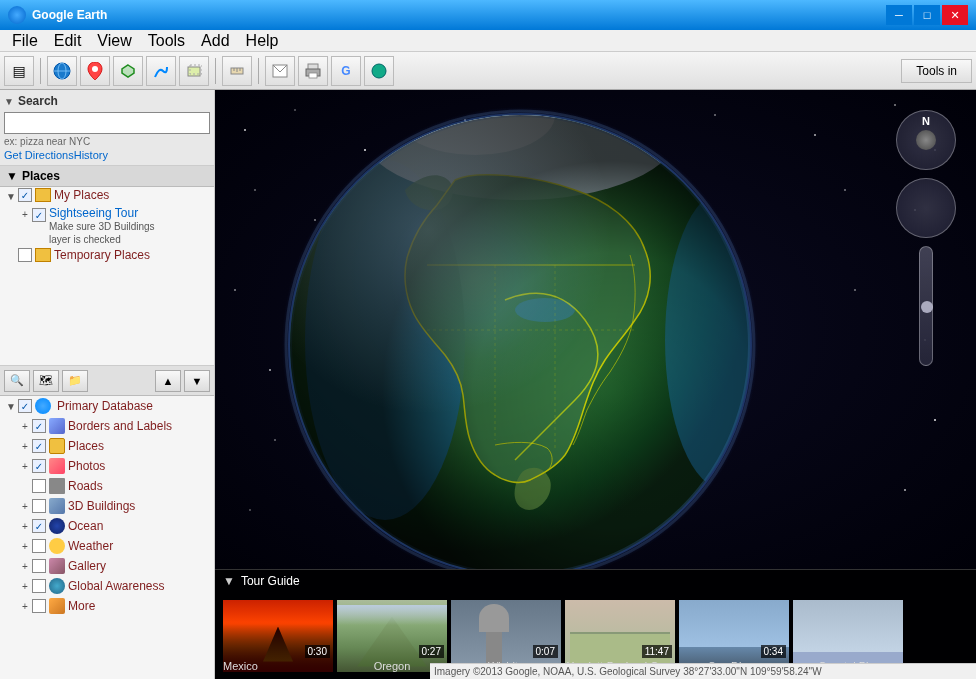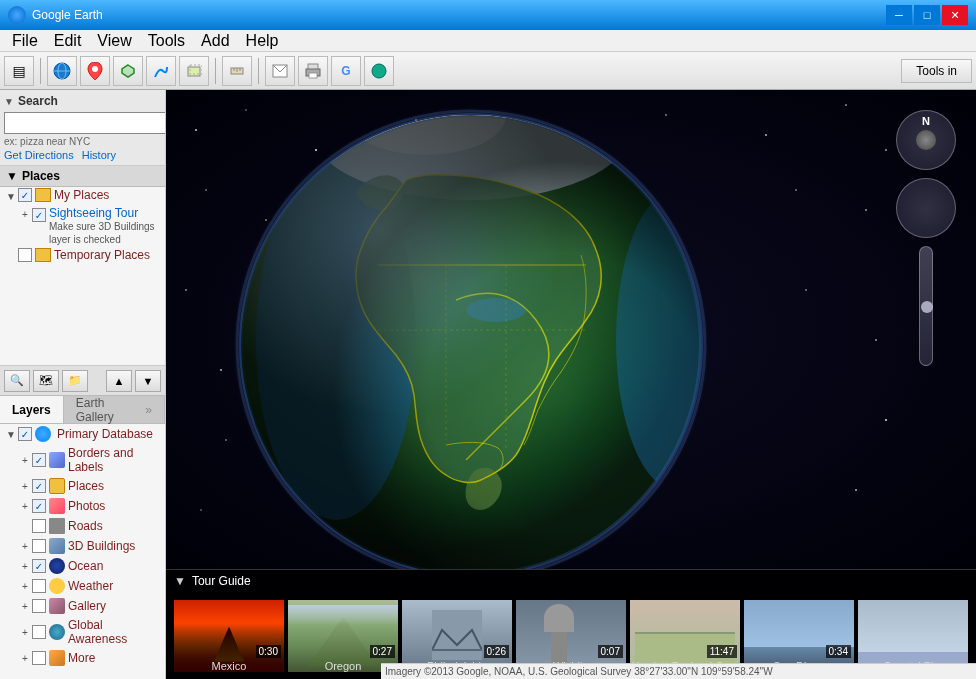--- a/index.html
+++ b/index.html
@@ -22,21 +22,21 @@
     }
     #title-bar .app-icon {
       width: 18px;
       height: 18px;
       background: radial-gradient(circle, #4af, #06c);
       border-radius: 50%;
     }
     #title-bar .title-text {
       color: white;
       font-size: 12px;
-      font-weight: normal;
+      font-weight: bold;
     }
     #title-bar .win-controls {
       display: flex;
       gap: 2px;
     }
     #title-bar .win-btn {
       width: 26px;
       height: 20px;
       border: none;
       cursor: pointer;
@@ -144,21 +144,20 @@
       font-size: 12px;
       background: white;
     }
     .search-hint {
       font-size: 10px;
       color: #666;
       margin-top: 2px;
     }
     .search-links {
       display: flex;
-      gap: 8px;
       margin-top: 2px;
     }
     .search-link {
       color: #0066cc;
       font-size: 11px;
       cursor: pointer;
       text-decoration: none;
     }
 
     
@@ -608,27 +607,20 @@
 
     <div id="left-toolbar">
       <button class="left-tool-btn">🔍</button>
       <button class="left-tool-btn">🗺</button>
       <button class="left-tool-btn">📁</button>
       <div style="flex:1;"></div>
       <button class="left-tool-btn">▲</button>
       <button class="left-tool-btn">▼</button>
     </div>
 
-    <div id="layers-tabs">
-      <div class="layers-tab active">Layers</div>
-      <div class="layers-tab inactive earth-gallery-tab">
-        <span>Earth Gallery</span>
-        <span style="color:#888;">»</span>
-      </div>
-    </div>
 
     <div id="layers-section">
 
       <div class="layer-item">
         <div class="tree-expander">▼</div>
         <div class="tree-checkbox checked"></div>
         <div class="layer-icon layer-icon-global" style="background:radial-gradient(circle,#4af,#08f);border-radius:50%;"></div>
         <span class="tree-label normal" style="margin-left:3px;">Primary Database</span>
       </div>
 
@@ -842,45 +834,32 @@
       </div>
       <div id="tour-thumbnails">
 
         <div class="tour-thumb">
           <div class="thumb-img thumb-mexico" style="width:110px;height:72px;position:relative;">
 
             <div style="position:absolute;bottom:0;left:0;right:0;height:50px;background:linear-gradient(to top,#330000,transparent);"></div>
             <div style="position:absolute;bottom:10px;left:50%;transform:translateX(-50%);width:30px;height:35px;background:linear-gradient(to top,#442200,#220000);clip-path:polygon(50% 0,100% 100%,0 100%);"></div>
           </div>
           <div class="thumb-time">0:30</div>
-          <div class="thumb-label" style="color:#ddd;font-size:11px;text-align:center;padding-top:1px;">Mexico</div>
+          <div class="thumb-label" style="color:#ddd;font-size:11px;text-align:left;padding-top:1px;">Mexico</div>
         </div>
 
         <div class="tour-thumb">
           <div class="thumb-img thumb-oregon" style="width:110px;height:72px;position:relative;">
             <div style="position:absolute;bottom:5px;left:20px;width:70px;height:50px;background:linear-gradient(to top,#4a6634,#8aaa77);clip-path:polygon(50% 0,100% 100%,0 100%);"></div>
             <div style="position:absolute;top:5px;left:0;right:0;height:20px;background:linear-gradient(to bottom,#bbccdd,transparent);"></div>
           </div>
           <div class="thumb-time">0:27</div>
           <div class="thumb-label" style="color:#ddd;font-size:11px;text-align:center;padding-top:1px;">Oregon</div>
         </div>
 
-        <div class="tour-thumb">
-          <div class="thumb-img thumb-philadelphia" style="width:110px;height:72px;position:relative;background:linear-gradient(to bottom,#aabbcc,#667788);">
-            <div style="position:absolute;top:10px;left:30px;width:50px;height:50px;background:#8899aa;display:flex;align-items:center;justify-content:center;">
-
-              <svg width="50" height="40" viewBox="0 0 50 40">
-                  <path d="M0 35 L10 15 L25 30 L40 15 L50 35" fill="none" stroke="#445566" stroke-width="2"></path>
-                  <line x1="0" y1="35" x2="50" y2="35" stroke="#556677" stroke-width="2"></line>
-                </svg>
-            </div>
-          </div>
-          <div class="thumb-time">0:26</div>
-          <div class="thumb-label" style="color:#ddd;font-size:11px;text-align:center;padding-top:1px;">Philadelphia</div>
-        </div>
 
         <div class="tour-thumb">
           <div class="thumb-img thumb-wichita" style="width:110px;height:72px;position:relative;background:linear-gradient(to bottom,#667788,#8899aa);">
             <div style="position:absolute;bottom:8px;left:35px;width:16px;height:40px;background:#888;"></div>
             <div style="position:absolute;bottom:40px;left:28px;width:30px;height:28px;background:#999;border-radius:50% 50% 0 0;"></div>
           </div>
           <div class="thumb-time">0:07</div>
           <div class="thumb-label" style="color:#ddd;font-size:11px;text-align:center;padding-top:1px;">Wichita</div>
         </div>
 

